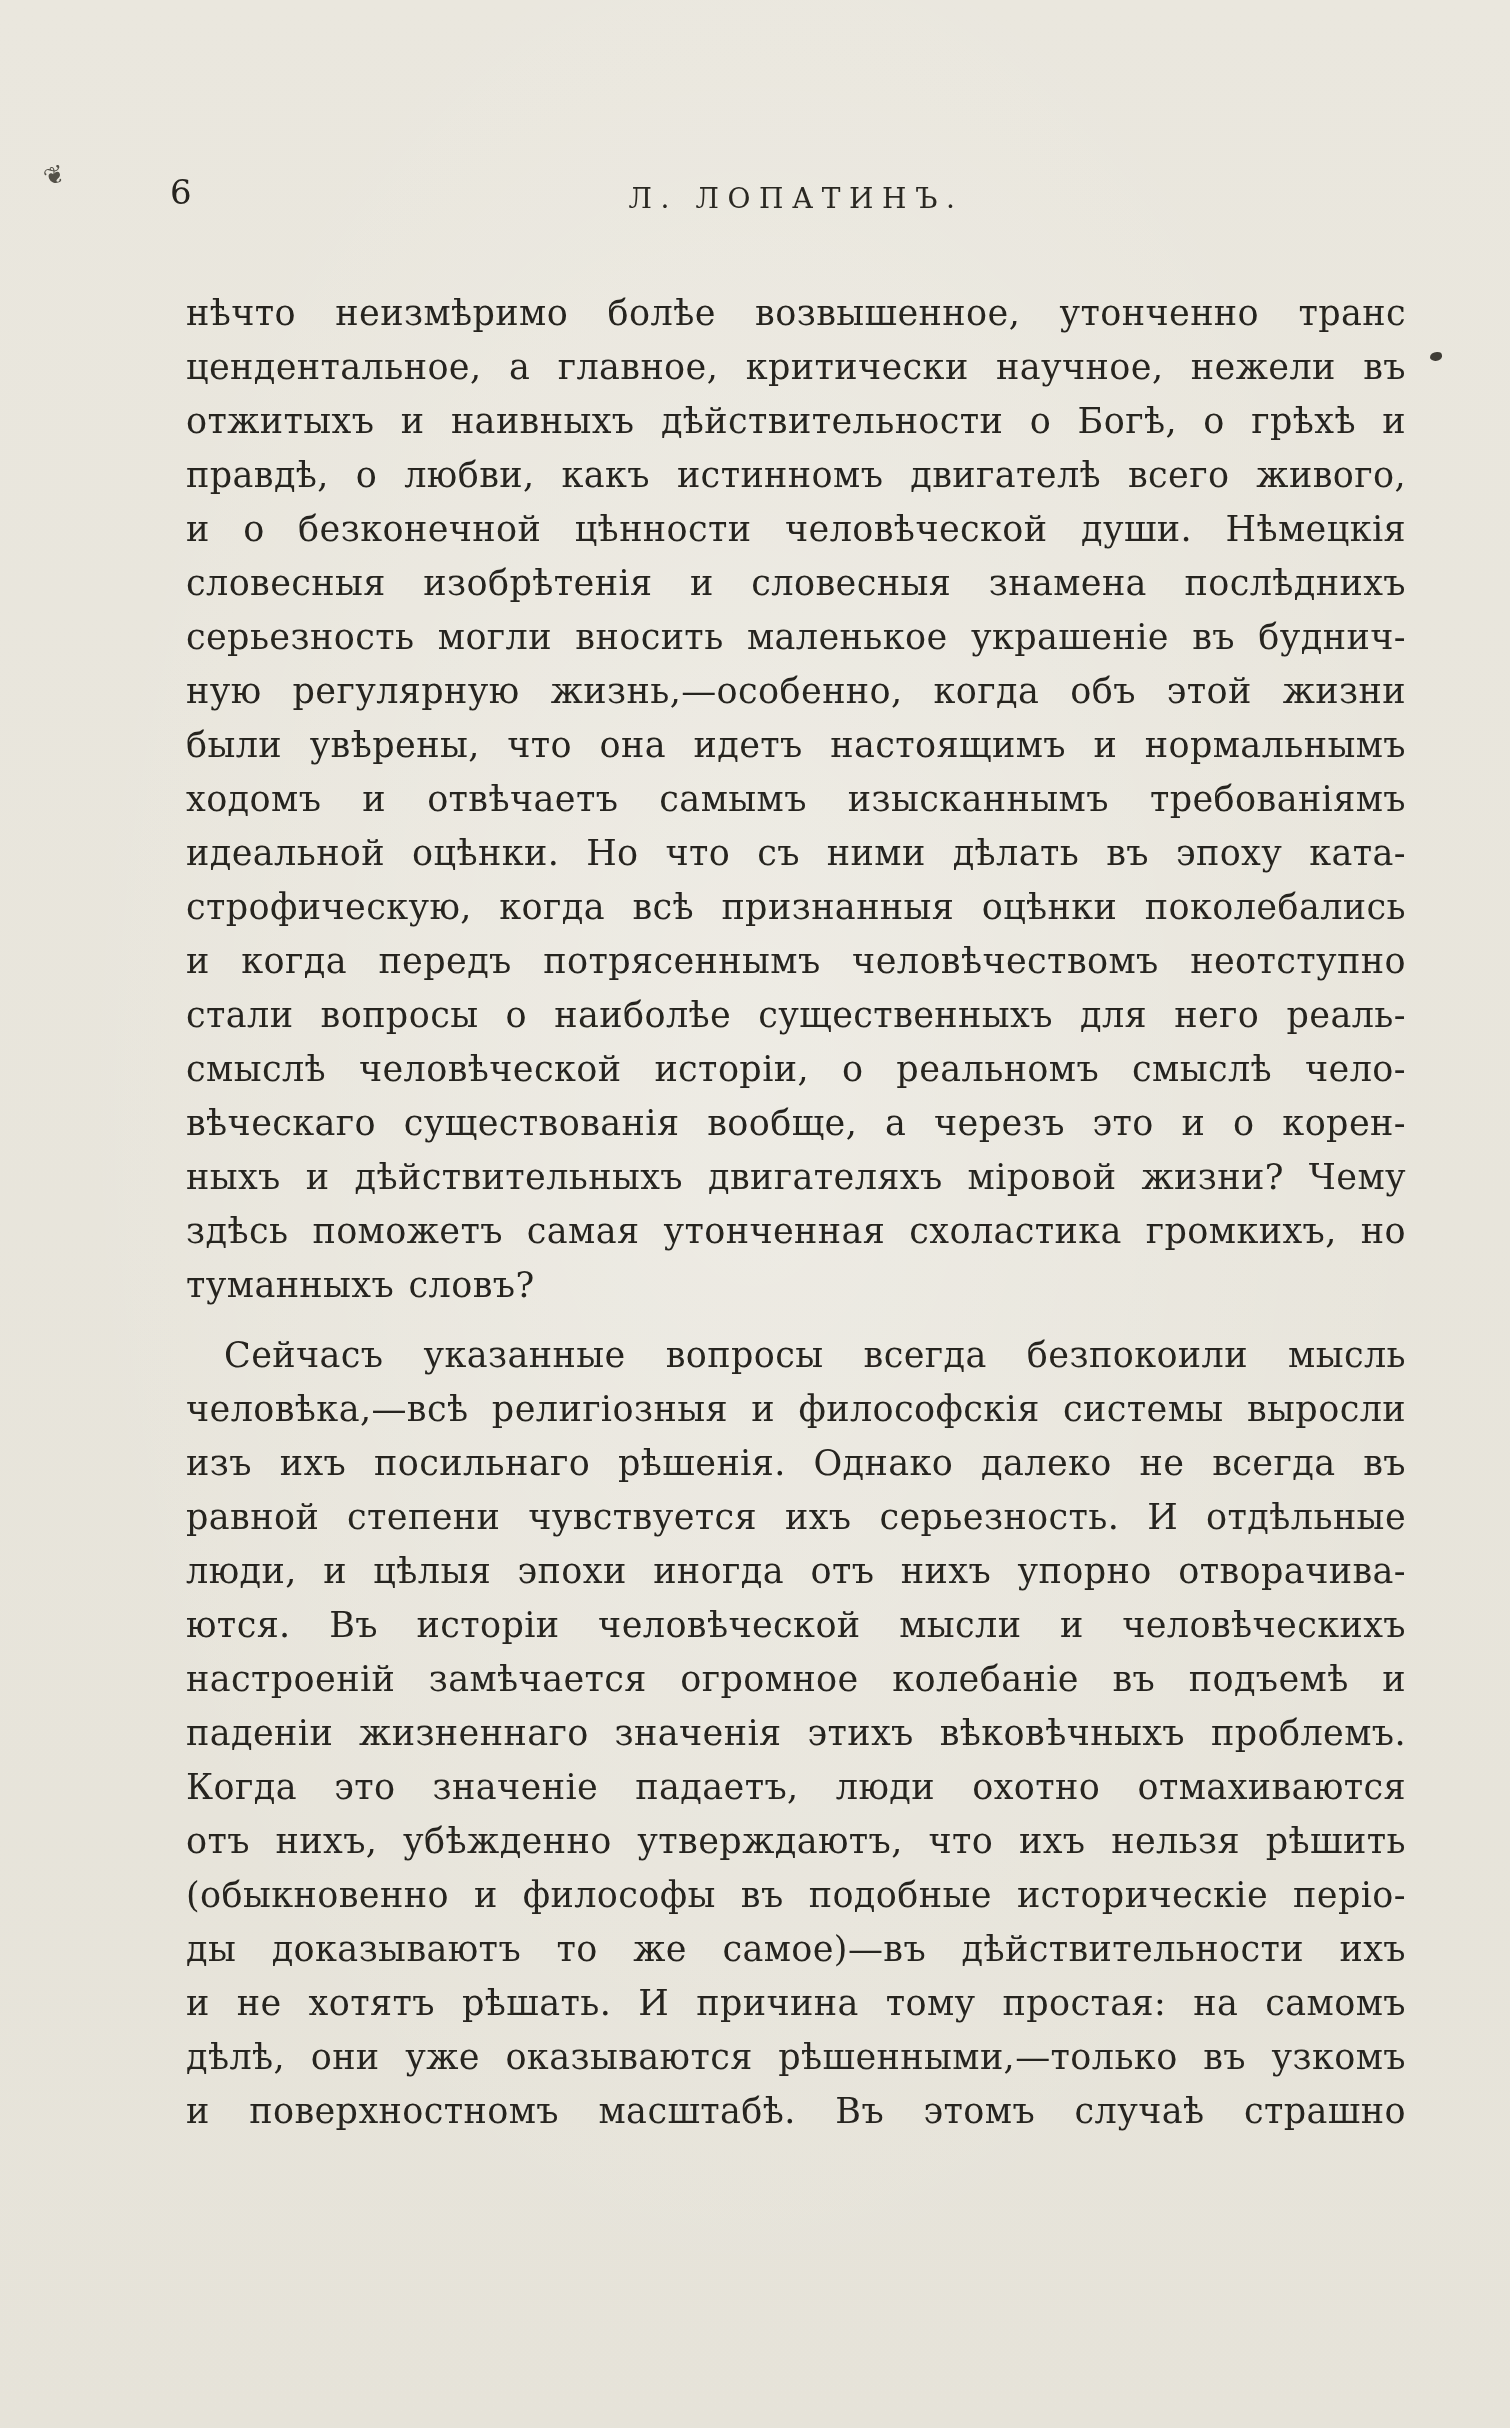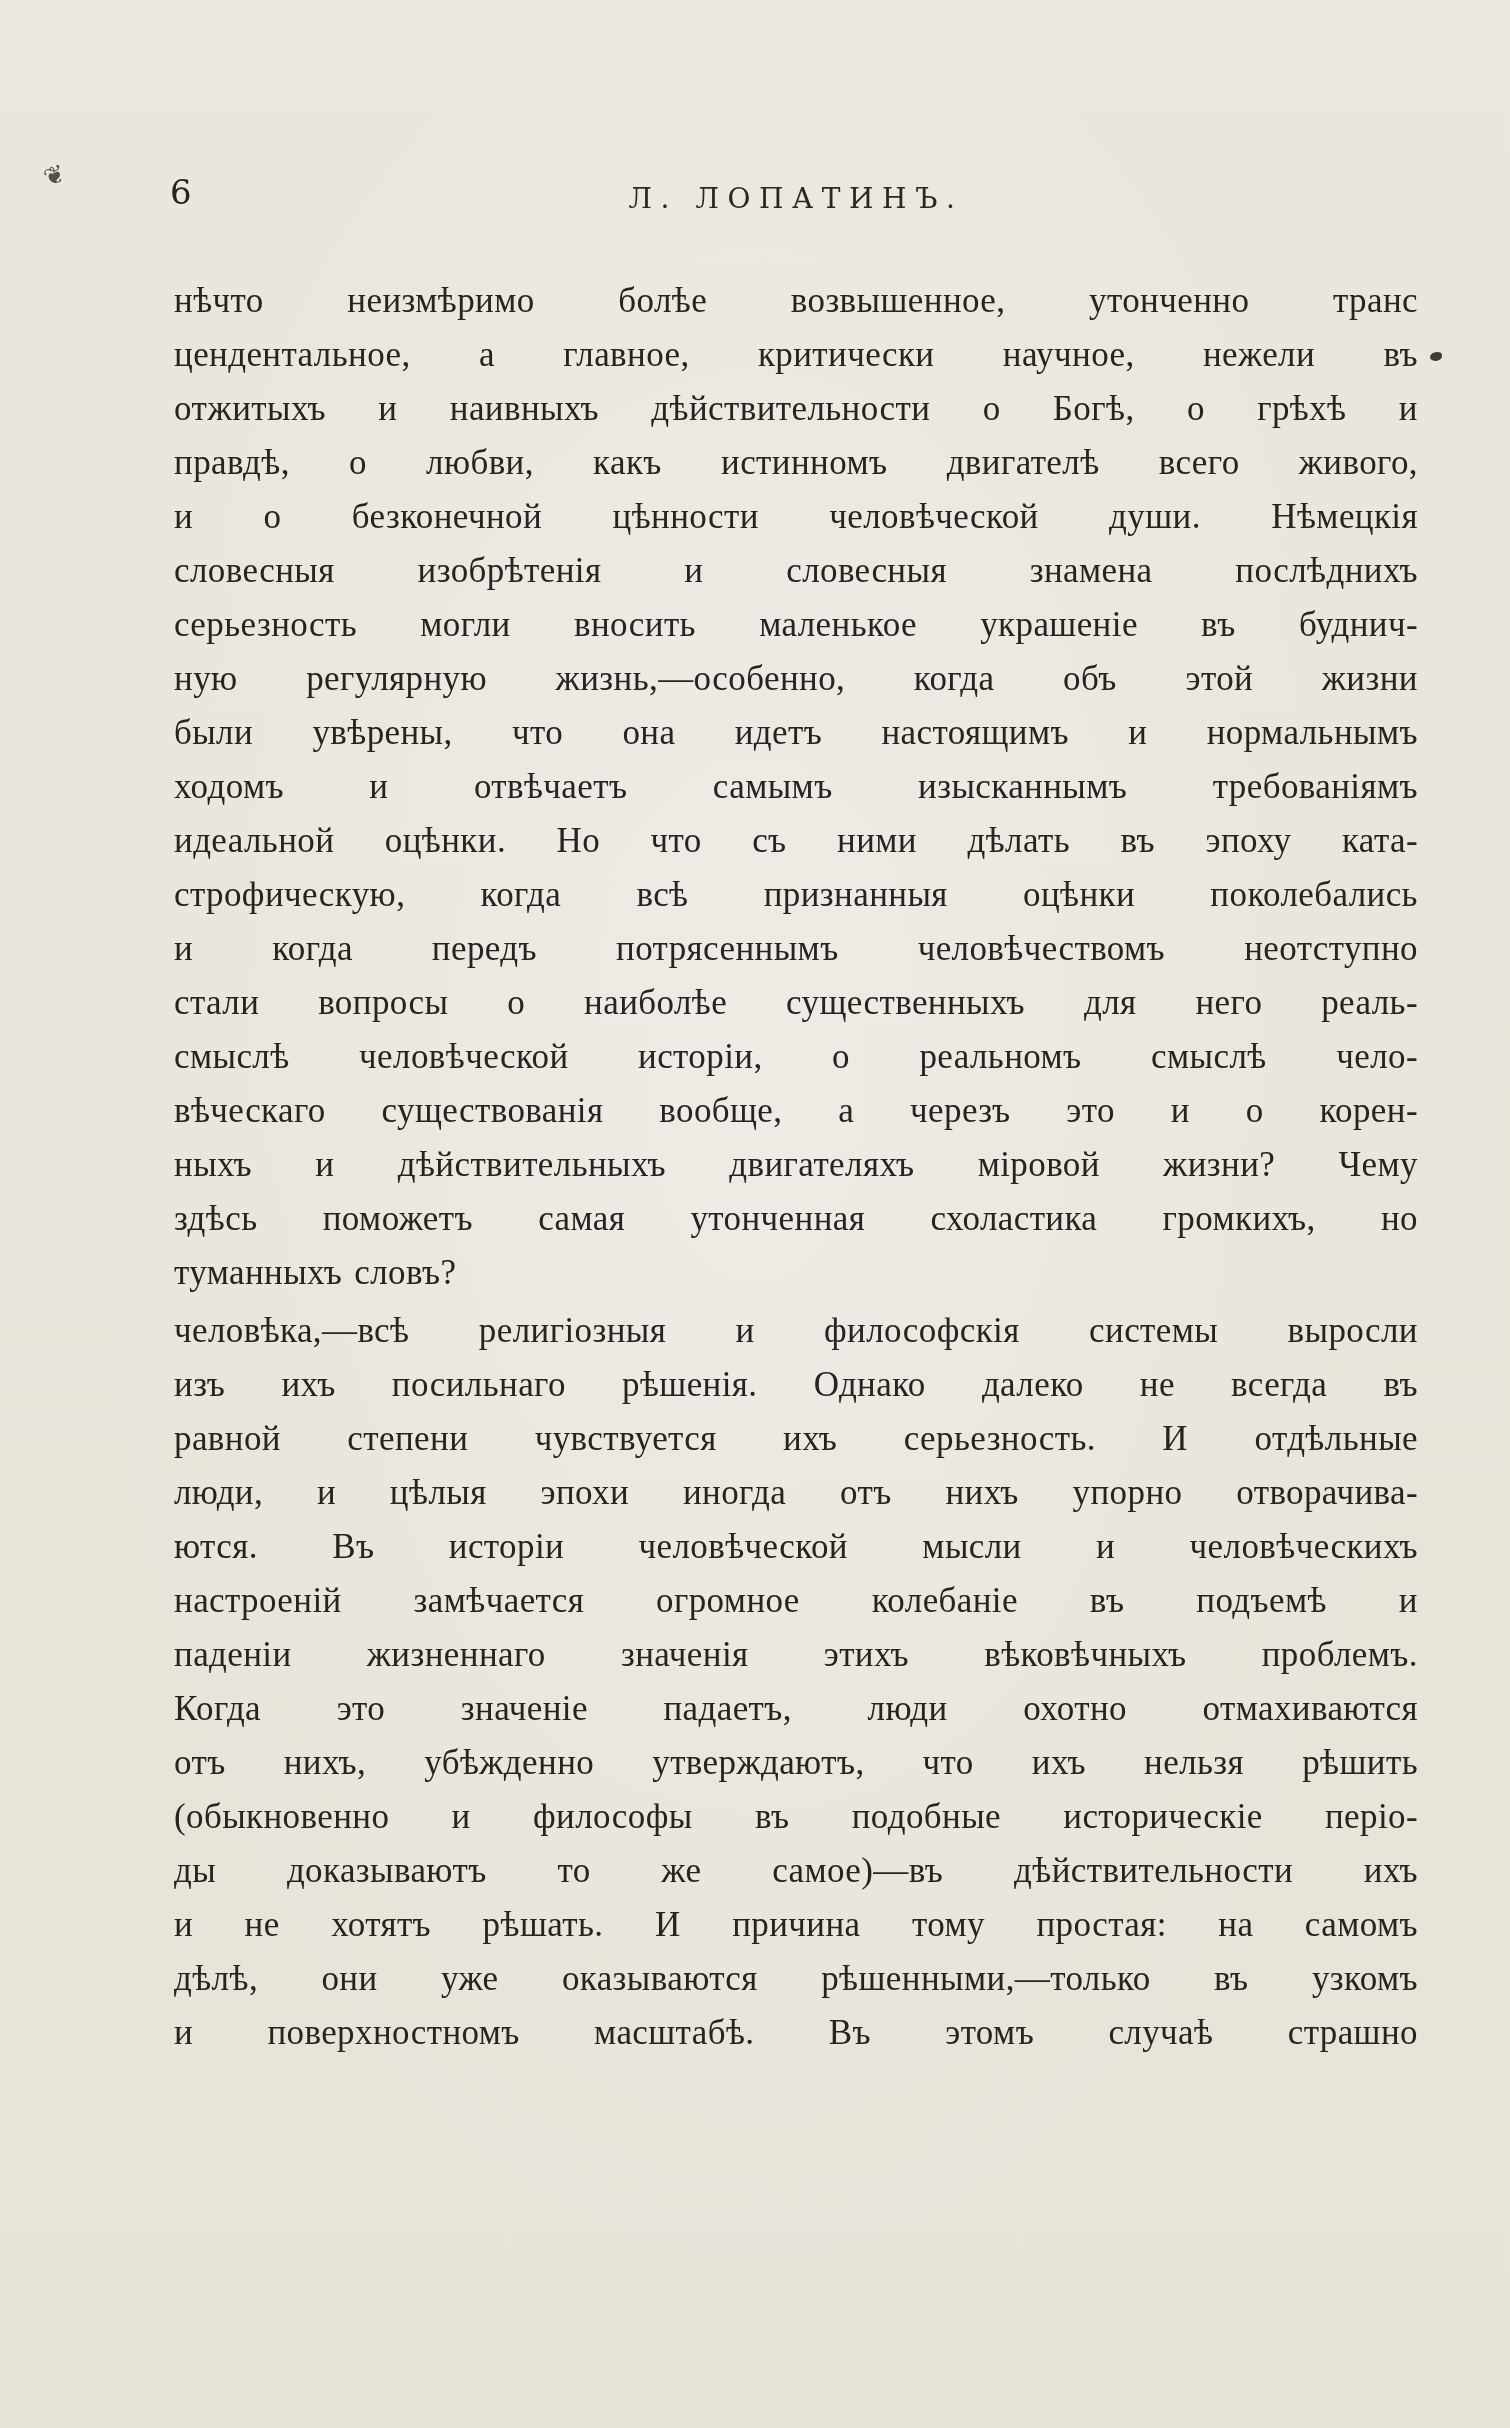--- a/index.html
+++ b/index.html
@@ -65,23 +65,22 @@
     letter-spacing: 8.6px;
     color: #2a2822;
   }
   .text-block {
     position: absolute;
     left: 170px;
     top: 270px;
     width: 1252px;
   }
   .paragraph {
-    margin: 4px;
+    margin: 16px;
     padding: 0;
-    font-family: Liberation Serif, serif;
   }
   .line {
     font-size: 35px;
     line-height: 54px;
     letter-spacing: 0.4px;
     word-spacing: 2.9px;
     text-align: justify;
     text-align-last: justify;
     white-space: normal;
     color: #26241f;
@@ -123,20 +122,21 @@
         <div class="line">строфическую, когда всѣ признанныя оцѣнки поколебались</div>
         <div class="line">и когда передъ потрясеннымъ человѣчествомъ неотступно</div>
         <div class="line">стали вопросы о наиболѣе существенныхъ для него реаль-</div>
         <div class="line">смыслѣ человѣческой исторіи, о реальномъ смыслѣ чело-</div>
         <div class="line">вѣческаго существованія вообще, а черезъ это и о корен-</div>
         <div class="line">ныхъ и дѣйствительныхъ двигателяхъ міровой жизни? Чему</div>
         <div class="line">здѣсь поможетъ самая утонченная схоластика громкихъ, но</div>
         <div class="line last">туманныхъ словъ?</div>
       </div>
       <div class="paragraph">
+        <div class="line indent">Сейчасъ указанные вопросы всегда безпокоили мысль</div>
         <div class="line">человѣка,—всѣ религіозныя и философскія системы выросли</div>
         <div class="line">изъ ихъ посильнаго рѣшенія. Однако далеко не всегда въ</div>
         <div class="line">равной степени чувствуется ихъ серьезность. И отдѣльные</div>
         <div class="line">люди, и цѣлыя эпохи иногда отъ нихъ упорно отворачива-</div>
         <div class="line">ются. Въ исторіи человѣческой мысли и человѣческихъ</div>
         <div class="line">настроеній замѣчается огромное колебаніе въ подъемѣ и</div>
         <div class="line">паденіи жизненнаго значенія этихъ вѣковѣчныхъ проблемъ.</div>
         <div class="line">Когда это значеніе падаетъ, люди охотно отмахиваются</div>
         <div class="line">отъ нихъ, убѣжденно утверждаютъ, что ихъ нельзя рѣшить</div>
         <div class="line">(обыкновенно и философы въ подобные историческіе періо-</div>

